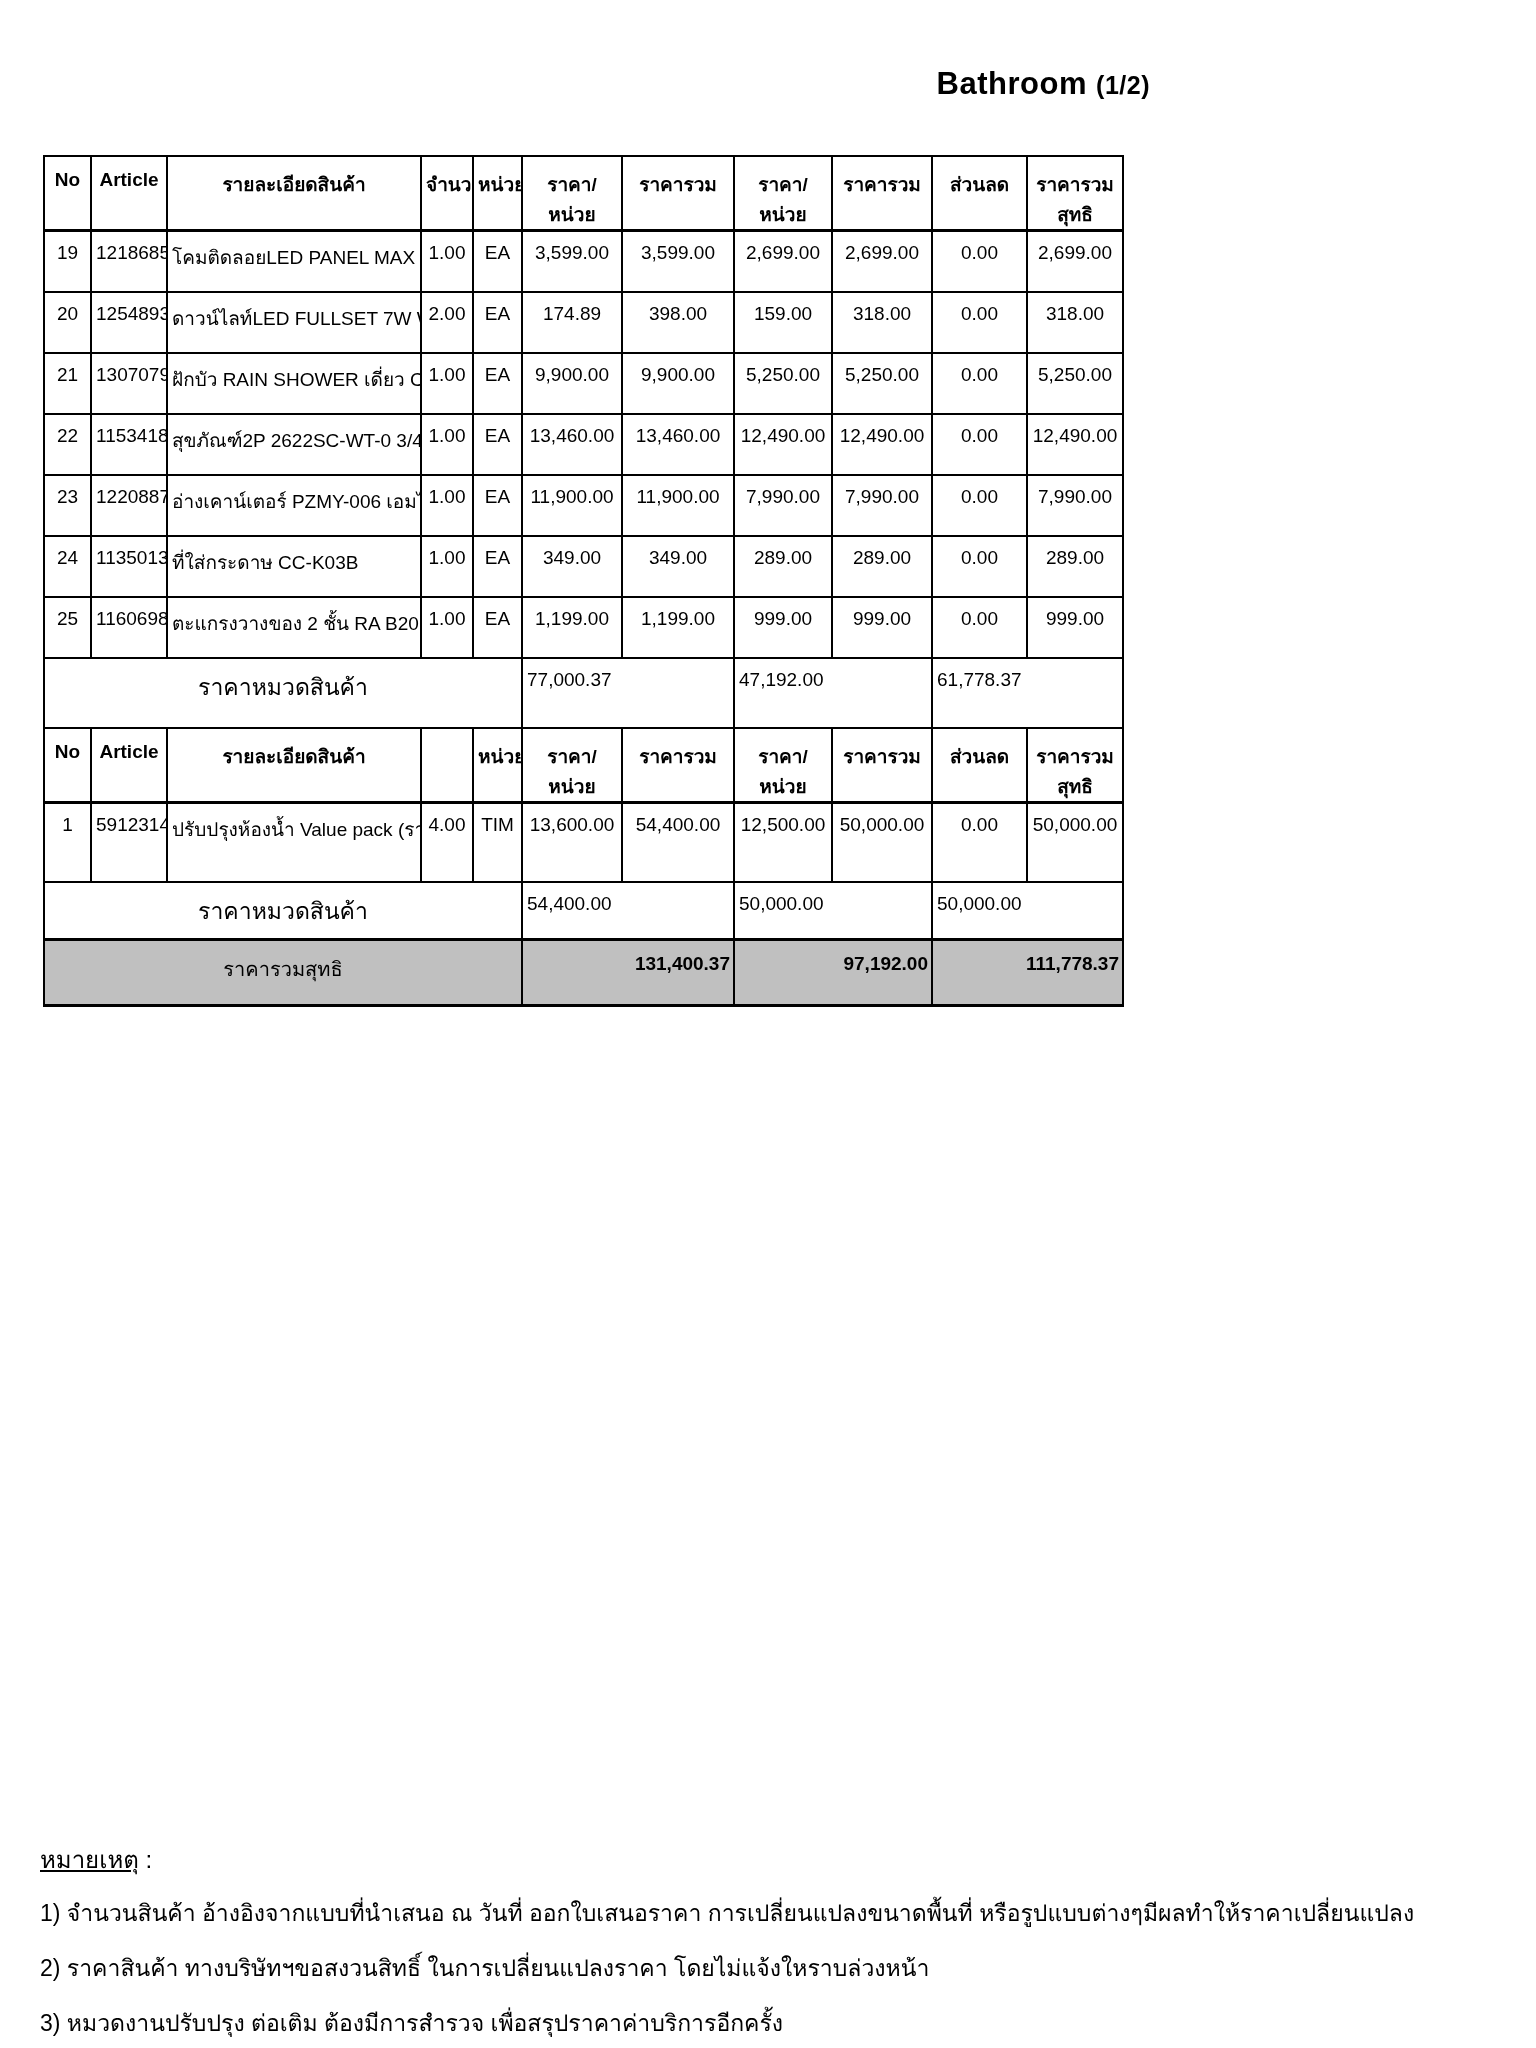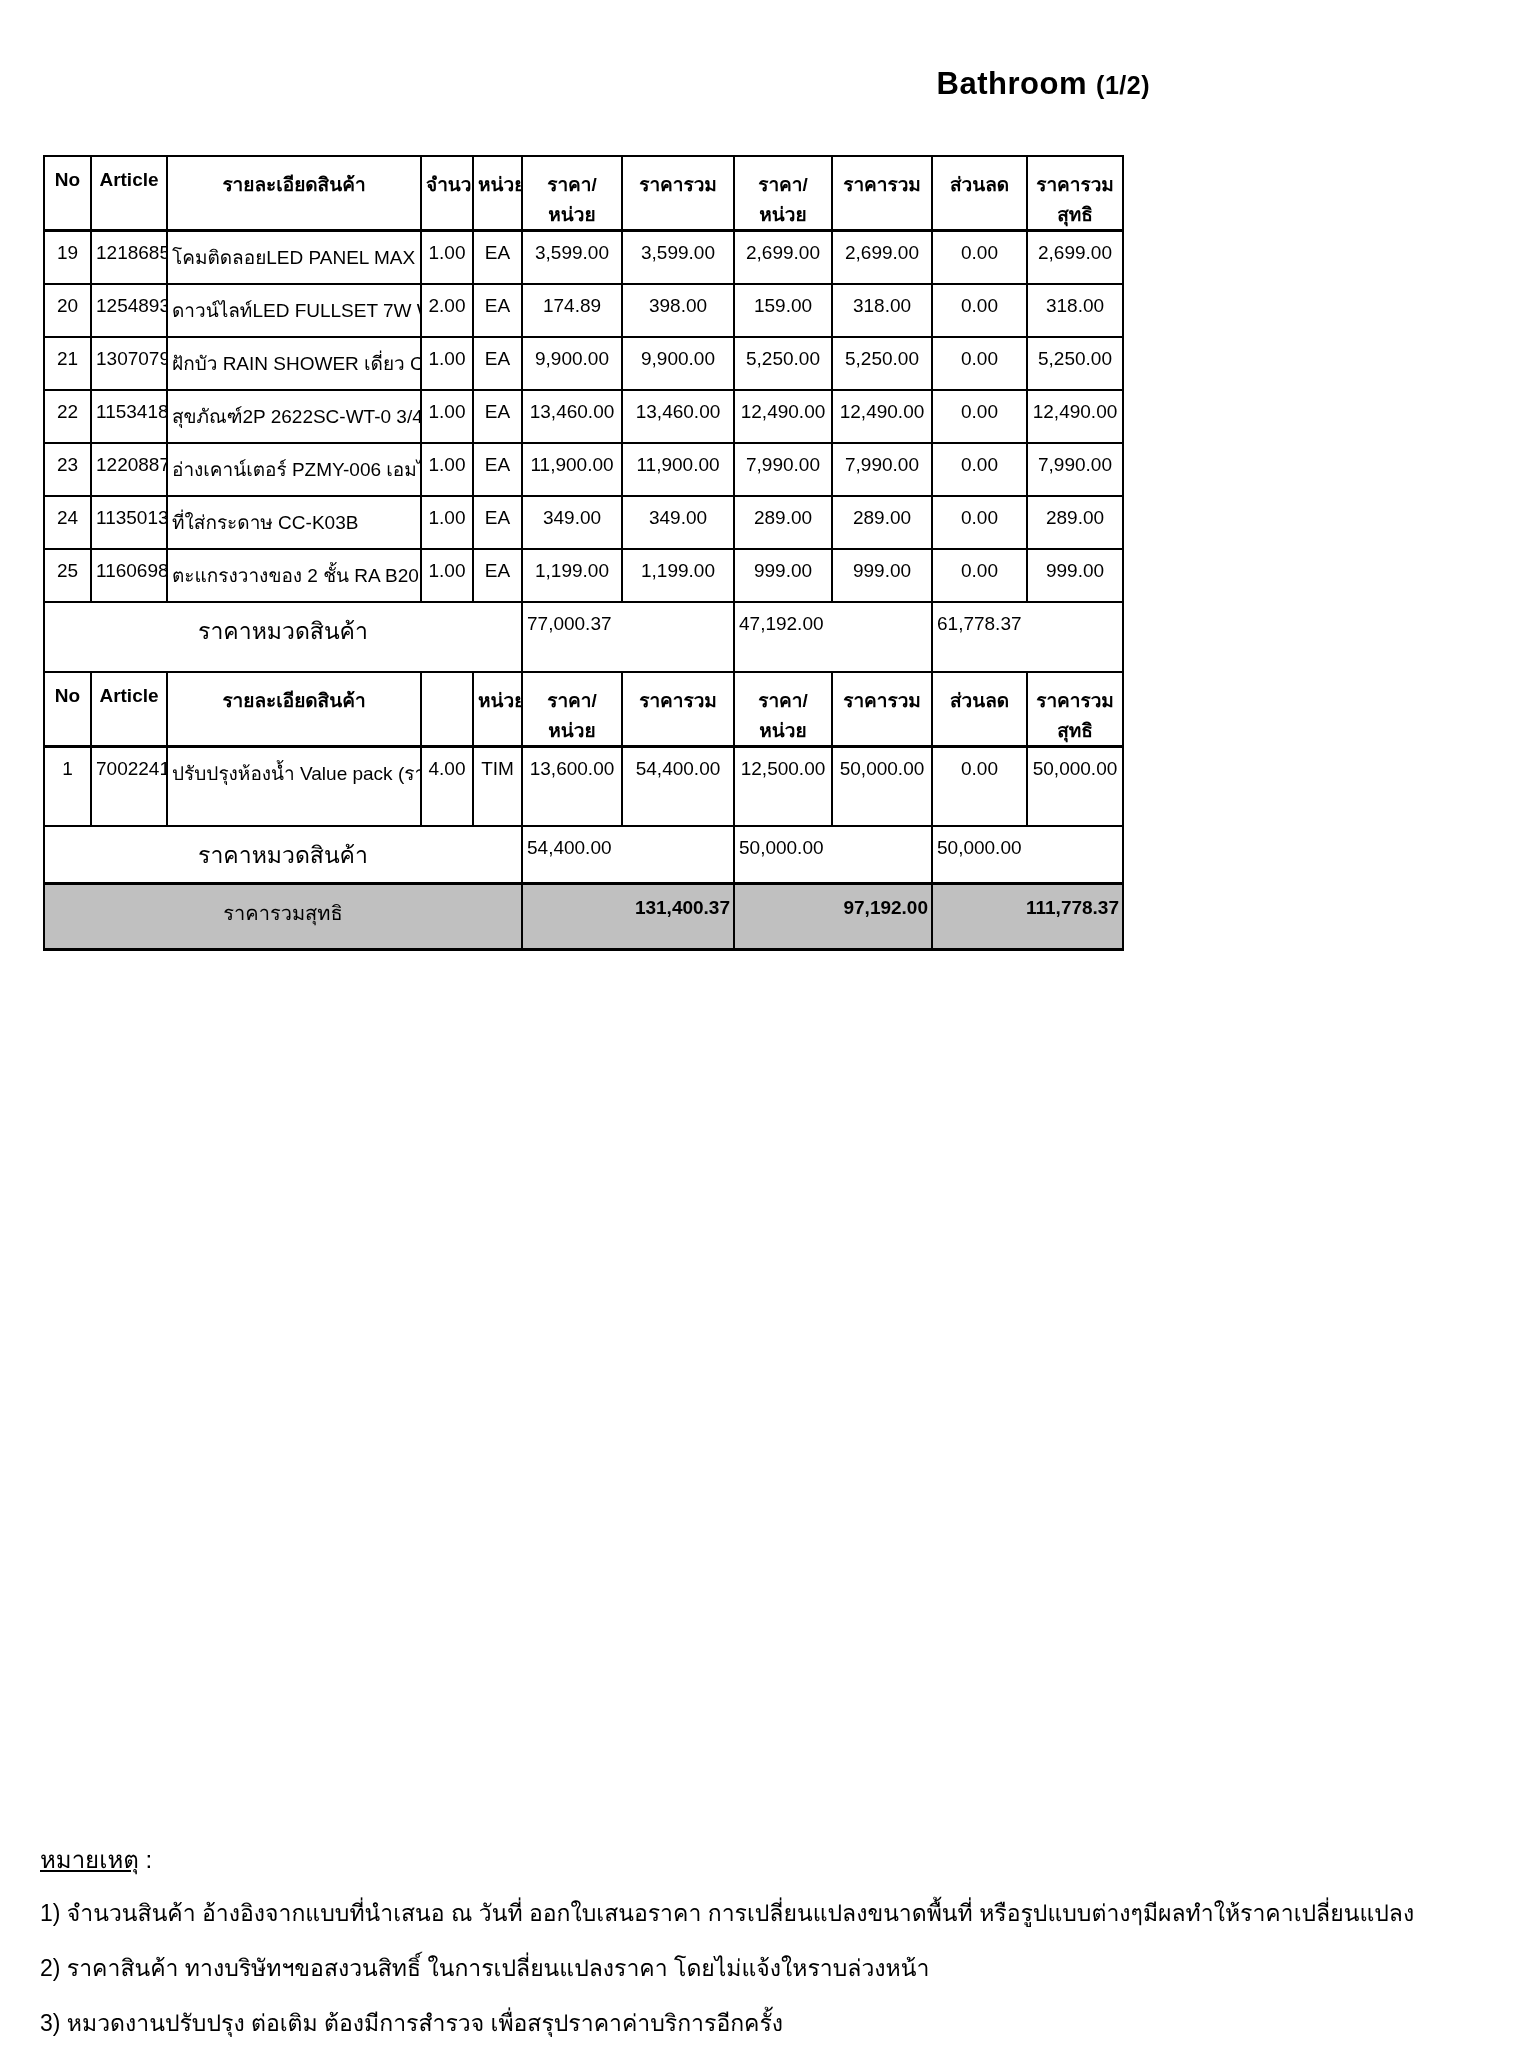--- a/index.html
+++ b/index.html
@@ -30,21 +30,21 @@
     font-weight: normal;
     overflow: hidden;
     padding: 10px 4px 0 4px;
     font-size: 19px;
   }
   tr.hdr th { font-weight: bold; text-align: center; padding-top: 12px; font-size: 19px; }
   tr.hdr { height: 68px; margin-top: 44px; }
   tr.hdr th { border-bottom-width: 3px; }
   tr.r1 td { border-top-width: 3px; }
 
-  tr.data { height: 53px; }
+  tr.data { height: 61px; }
   tr.data2 { height: 80px; }
   td.c-no, td.c-article, td.c-unit { text-align: center; }
   td.c-desc { text-align: left; white-space: nowrap; font-size: 18px; padding-left: 6px; padding-right: 0; }
   td.c-qty, td.c-num { text-align: center; padding-right: 3px; }
 
   tr.sum { height: 70px; }
   tr.sum2 { height: 57px; }
   tr.sum td.s-label, tr.sum2 td.s-label { text-align: center; font-size: 23px; }
   tr.sum td.s-num, tr.sum2 td.s-num { font-weight: normal; padding-right: 4px; }
 
@@ -219,21 +219,21 @@
       <th>ราคา/หน่วย</th>
       <th>ราคารวม</th>
       <th>ราคา/หน่วย</th>
       <th>ราคารวม</th>
       <th>ส่วนลด</th>
       <th>ราคารวมสุทธิ</th>
     </tr>
 
     <tr class="data2">
       <td class="c-no">1</td>
-      <td class="c-article">7002241</td>
+      <td class="c-article">5912314</td>
       <td class="c-desc">ปรับปรุงห้องน้ำ Value pack (ราคา/ตรม.)</td>
       <td class="c-qty">4.00</td>
       <td class="c-unit">TIM</td>
       <td class="c-num">13,600.00</td>
       <td class="c-num">54,400.00</td>
       <td class="c-num">12,500.00</td>
       <td class="c-num">50,000.00</td>
       <td class="c-num">0.00</td>
       <td class="c-num">50,000.00</td>
     </tr>

